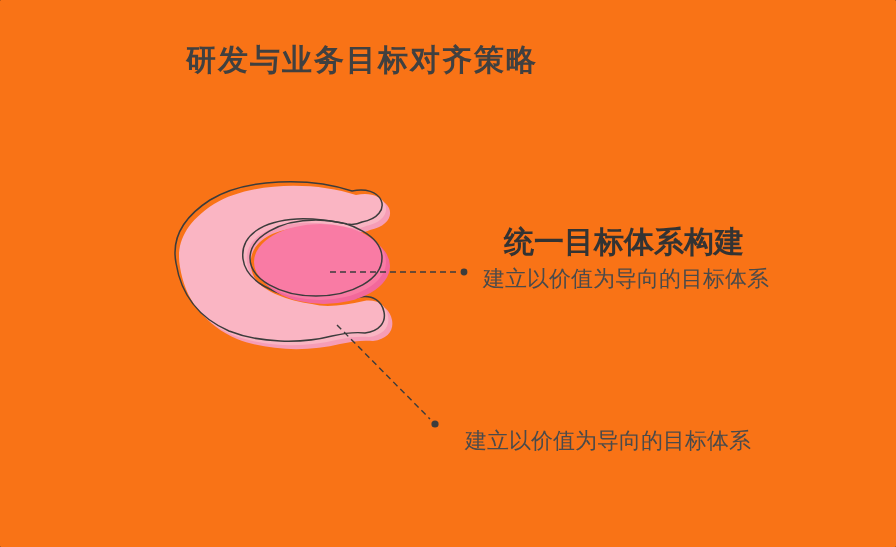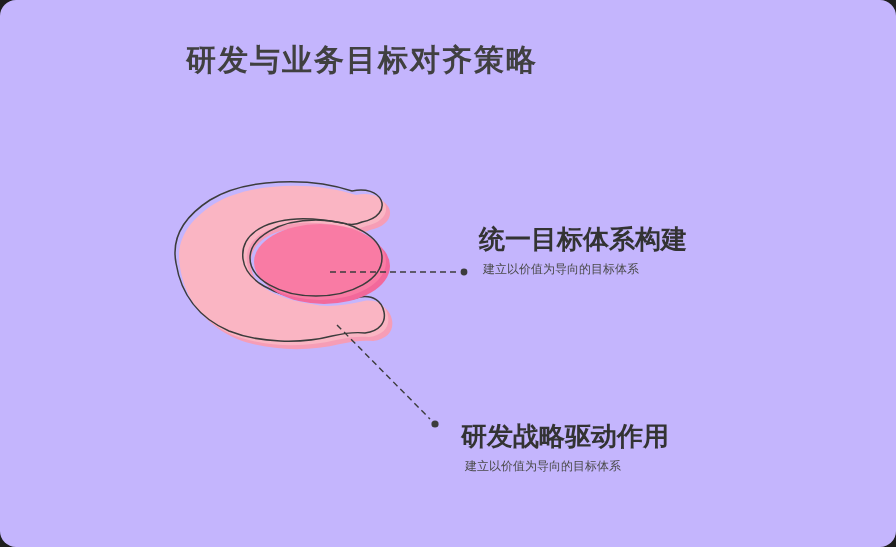--- a/index.html
+++ b/index.html
@@ -5,22 +5,22 @@
   html, body {
     margin: 0;
     padding: 0;
     background: #1e1e1e;
     font-family: "Liberation Sans", "DejaVu Sans", sans-serif;
   }
   .card {
     position: relative;
     width: 896px;
     height: 547px;
-    background: #c4b5fd;
-    border-radius: 16px;
+    background: #f97316;
+    border-radius: 1px;
     overflow: hidden;
   }
   .page-title {
     position: absolute;
     left: 186px;
     top: 40px;
     margin: 0;
     font-size: 30px;
     font-weight: 700;
     letter-spacing: 2px;
@@ -32,31 +32,31 @@
     top: 0;
     width: 896px;
     height: 547px;
   }
   .callout {
     position: absolute;
   }
   .callout-1 { left: 479px; top: 224px; }
   .callout-2 { left: 461px; top: 421px; }
   .callout-title {
-    font-size: 26px;
+    font-size: 30px;
     font-weight: 700;
     color: #333333;
     line-height: 1.18;
     white-space: nowrap;
     text-align: center;
   }
   .callout-desc {
     margin-top: 7px;
     padding-left: 4px;
-    font-size: 12px;
+    font-size: 22px;
     font-weight: 400;
     color: #4a4a4a;
     line-height: 1.2;
     white-space: nowrap;
   }
 </style>
 </head>
 <body>
 
 <div class="card">
@@ -111,17 +111,16 @@
       <circle cx="435" cy="424" r="3.6" fill="#3C3C3C"></circle>
     </g>
   </svg>
 
   <div class="callout callout-1">
     <div class="callout-title">统一目标体系构建</div>
     <div class="callout-desc">建立以价值为导向的目标体系</div>
   </div>
 
   <div class="callout callout-2">
-    <div class="callout-title">研发战略驱动作用</div>
     <div class="callout-desc">建立以价值为导向的目标体系</div>
   </div>
 
 </div>
 
 </body></html>

